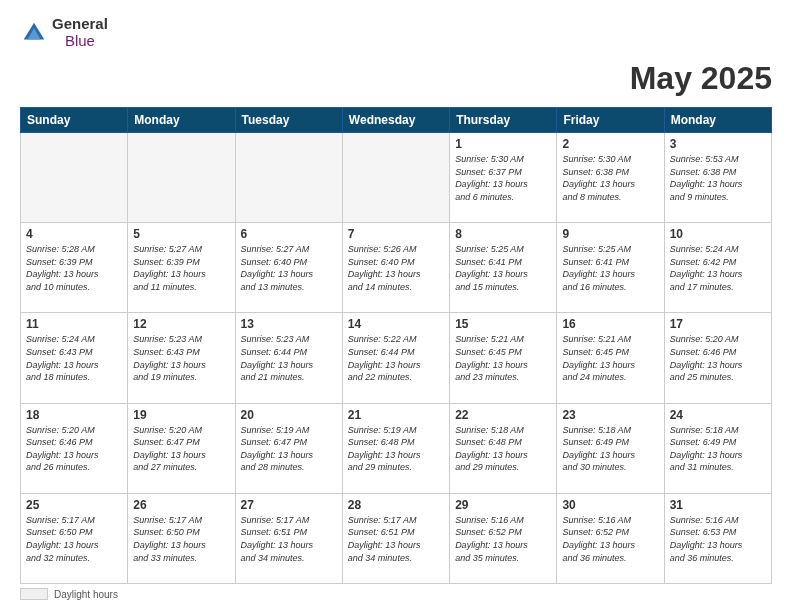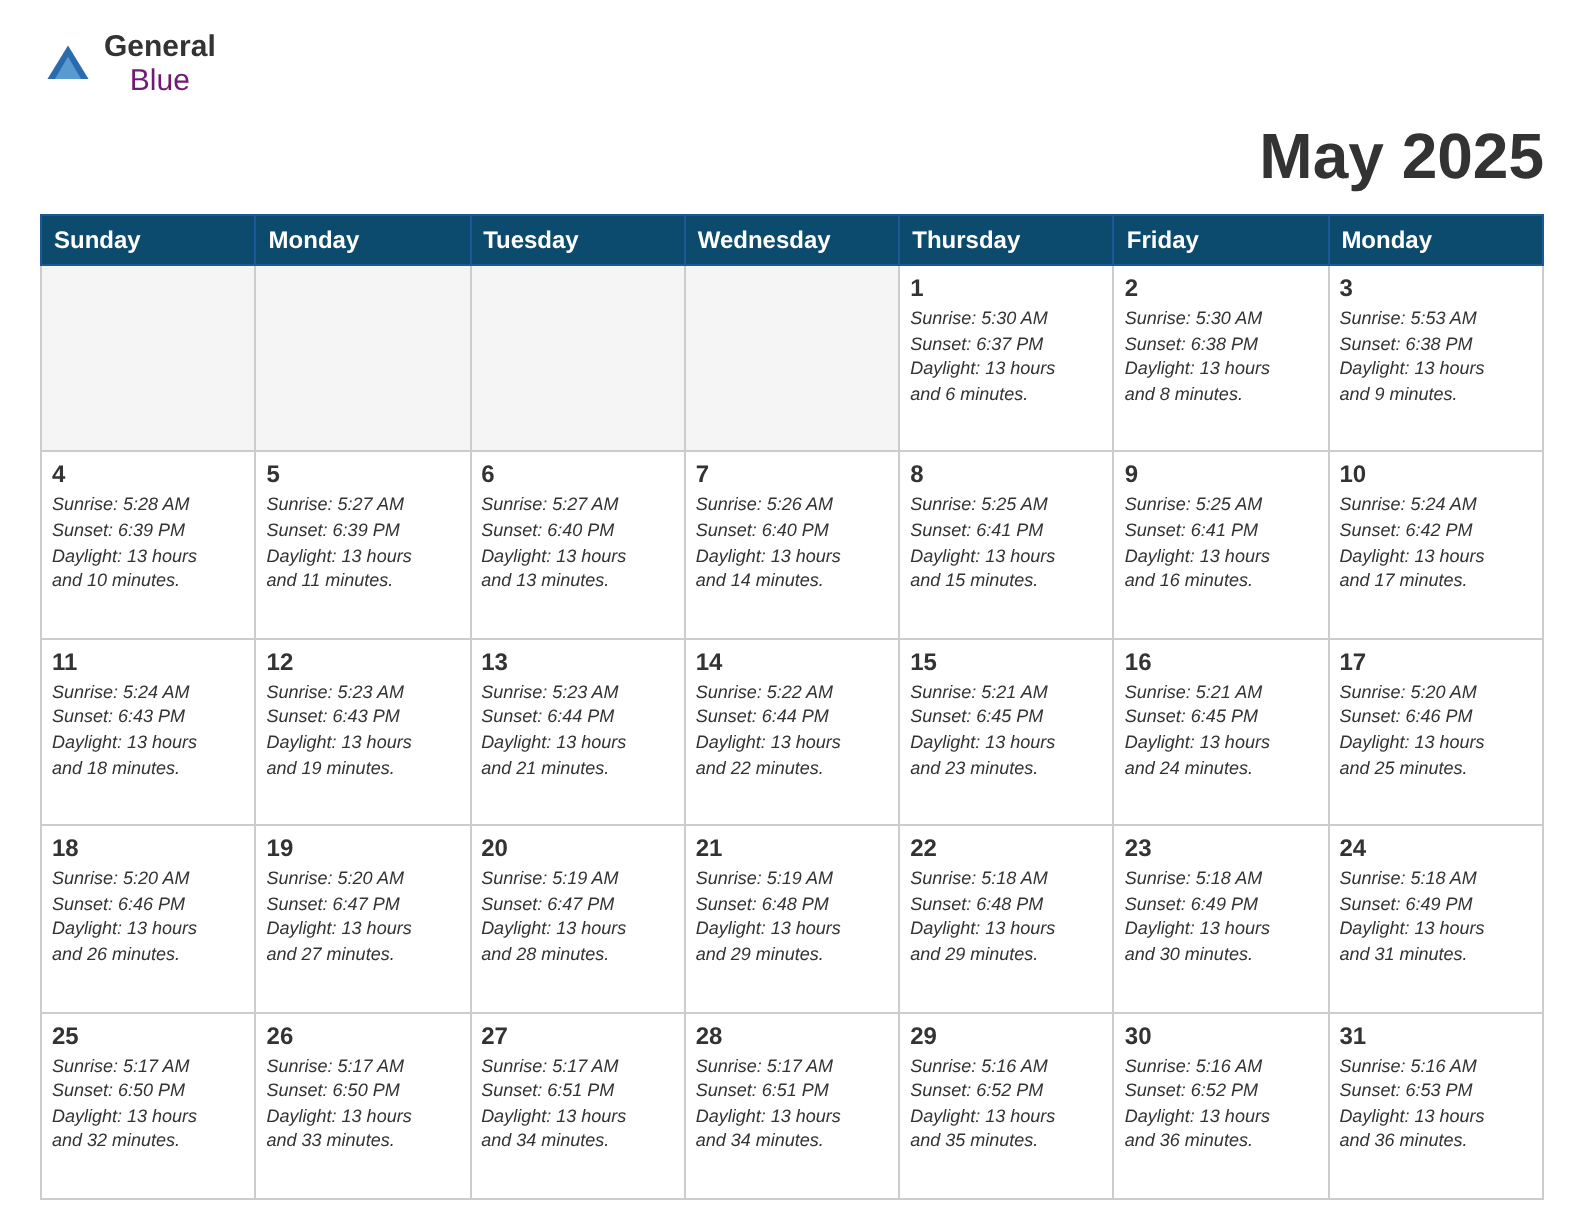--- a/index.html
+++ b/index.html
@@ -375,13 +375,17 @@
             <div class="day-num">31</div>
             <div class="day-info" style="white-space: pre-line;">Sunrise: 5:16 AM
 Sunset: 6:53 PM
 Daylight: 13 hours
 and 36 minutes.</div>
           </td>
         </tr>
       </tbody>
   </table>
 
+  <div class="footer-note">
+    <div class="footer-rect"></div>
+    <span>Daylight hours</span>
+  </div>
 </div>
 
 </body></html>

